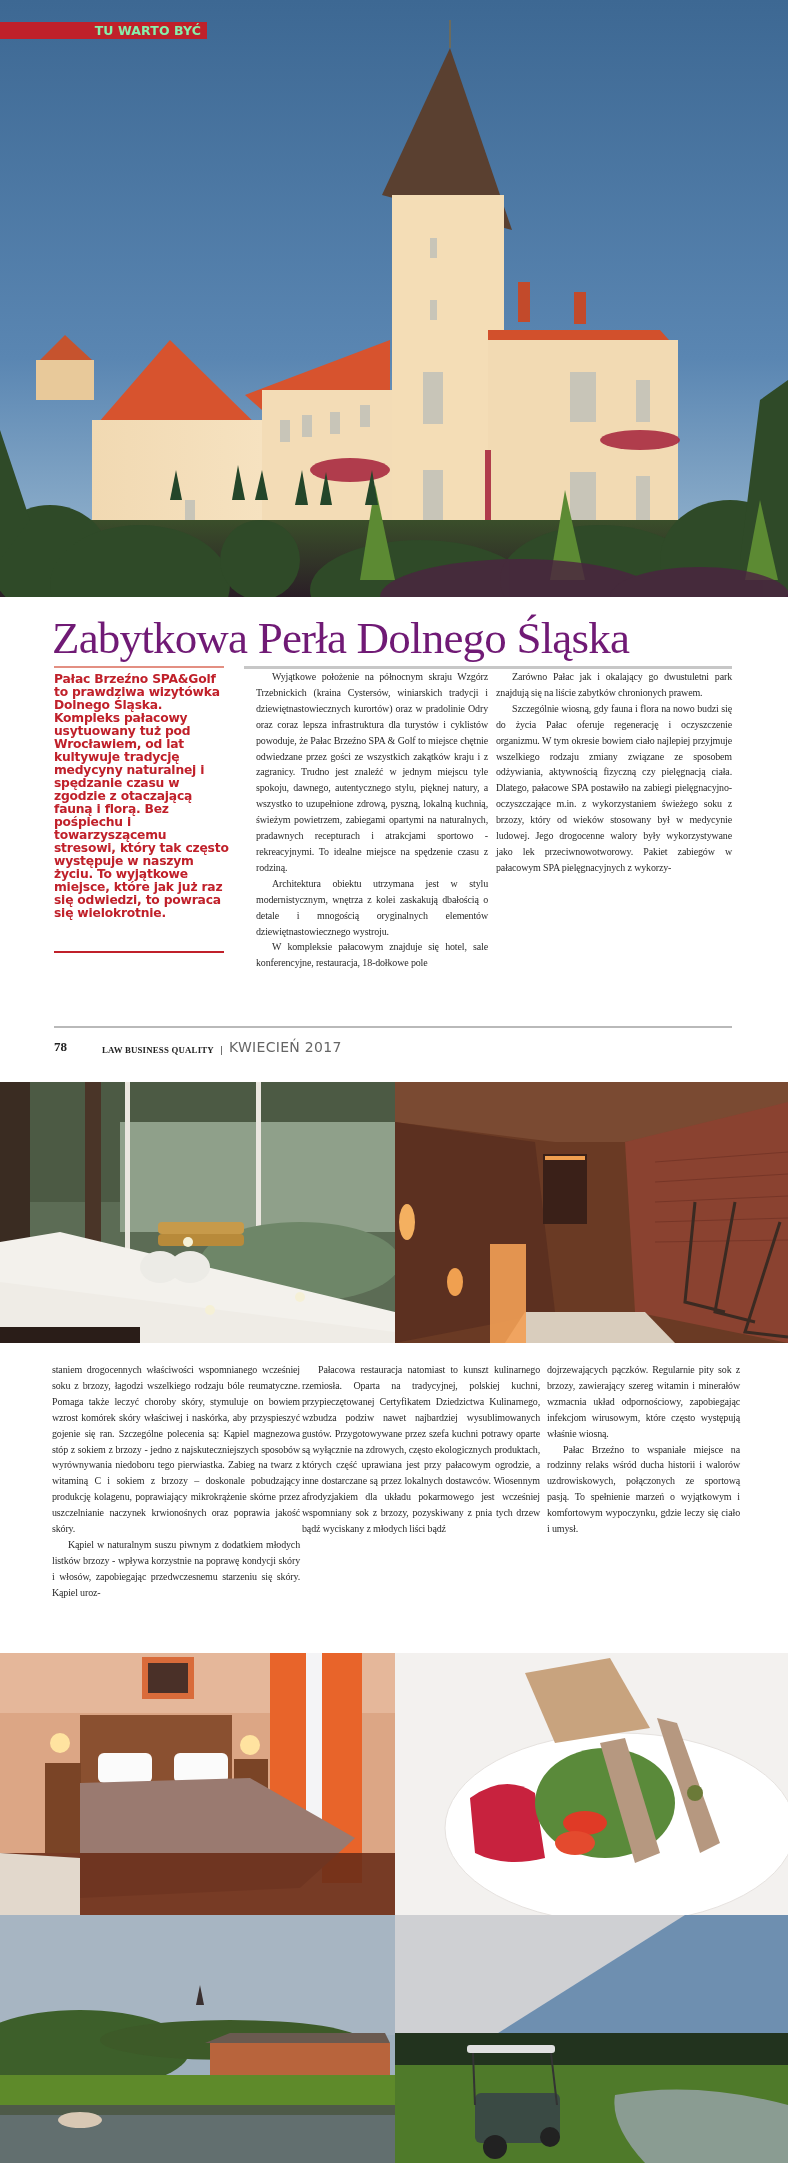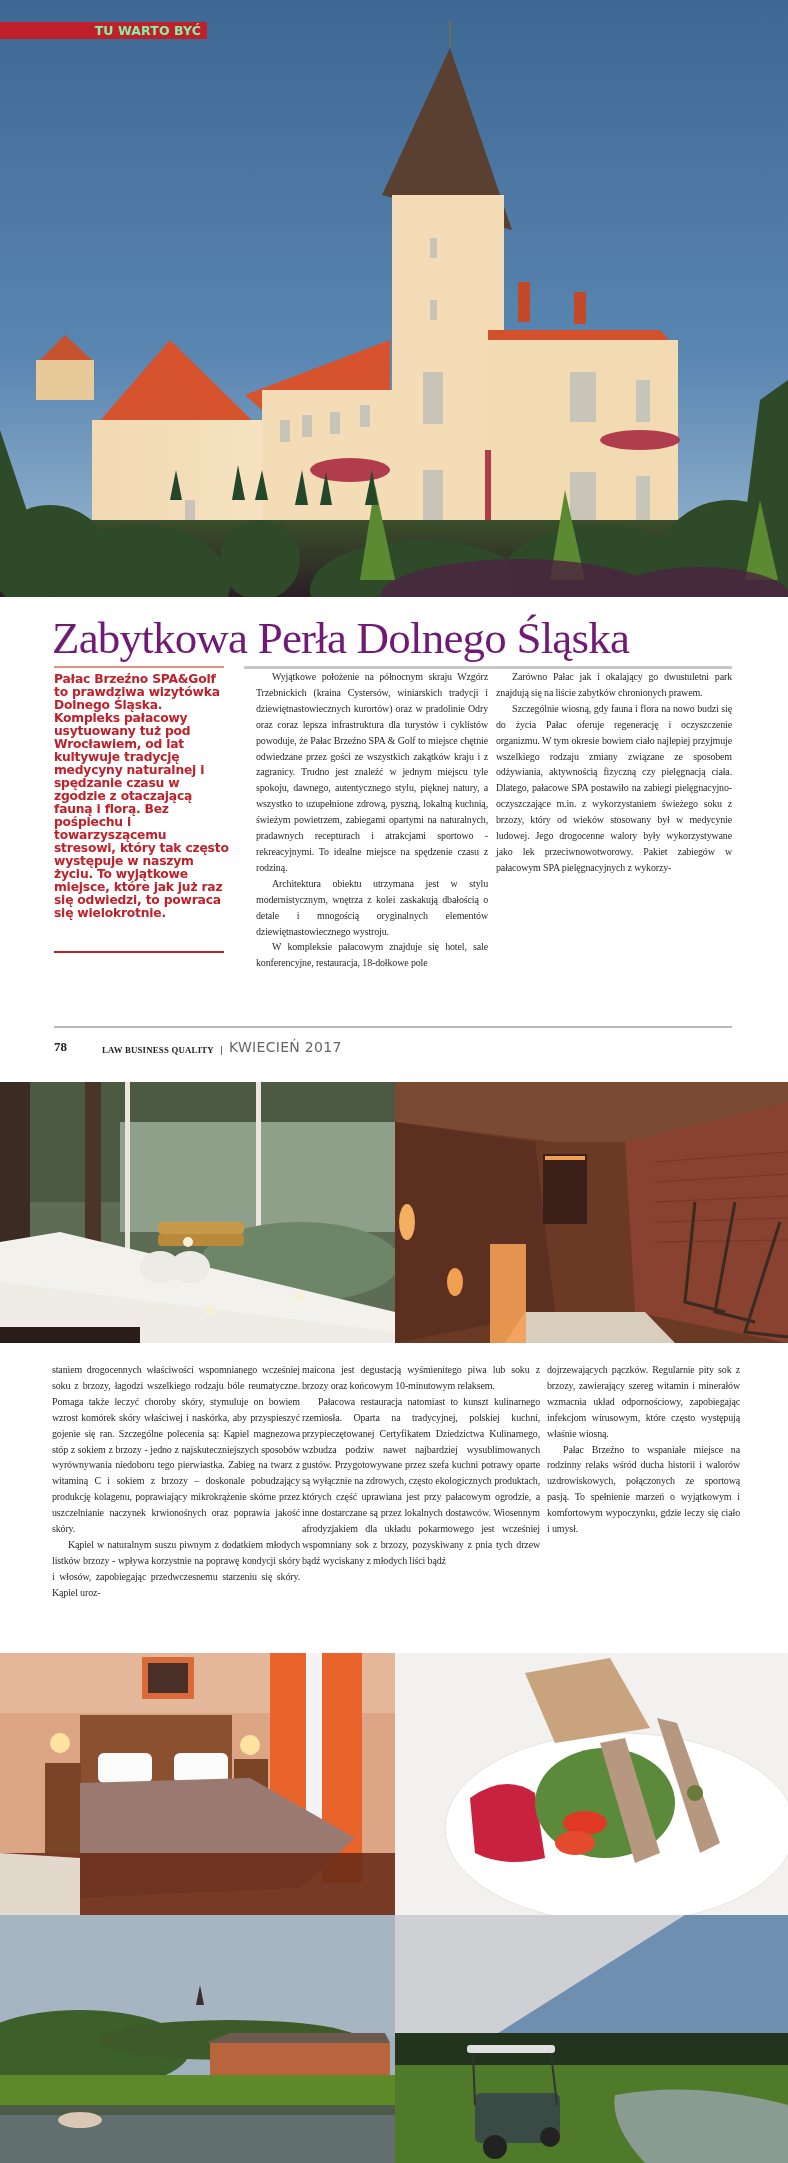--- a/index.html
+++ b/index.html
@@ -210,21 +210,20 @@
         <path d="M385,140 L350,250 L393,255"></path>
     </g>
   </svg>
 </div>
 
 <div class="col col3">
   <p class="noindent">staniem drogocennych właściwości wspomnianego wcześniej soku z brzozy, łagodzi wszelkiego rodzaju bóle reumatyczne. Pomaga także leczyć choroby skóry, stymuluje on bowiem wzrost komórek skóry właściwej i naskórka, aby przyspieszyć gojenie się ran. Szczególne polecenia są: Kąpiel magnezowa stóp z sokiem z brzozy - jedno z najskuteczniejszych sposobów wyrównywania niedoboru tego pierwiastka. Zabieg na twarz z witaminą C i sokiem z brzozy – doskonale pobudzający produkcję kolagenu, poprawiający mikrokrążenie skórne przez uszczelnianie naczynek krwionośnych oraz poprawia jakość skóry.</p>
   <p>Kąpiel w naturalnym suszu piwnym z dodatkiem młodych listków brzozy - wpływa korzystnie na poprawę kondycji skóry i włosów, zapobiegając przedwczesnemu starzeniu się skóry. Kąpiel uroz-</p>
 </div>
 <div class="col col4">
-  <p class="noindent">maicona jest degustacją wyśmienitego piwa lub soku z brzozy oraz końcowym 10-minutowym relaksem.</p>
   <p>Pałacowa restauracja natomiast to kunszt kulinarnego rzemiosła.  Oparta na tradycyjnej, polskiej kuchni, przypieczętowanej Certyfikatem Dziedzictwa Kulinarnego, wzbudza podziw nawet najbardziej wysublimowanych gustów. Przygotowywane przez szefa kuchni potrawy oparte są wyłącznie na zdrowych, często ekologicznych produktach, których część uprawiana jest przy pałacowym ogrodzie, a inne dostarczane są przez lokalnych dostawców. Wiosennym afrodyzjakiem dla układu pokarmowego jest  wcześniej wspomniany sok z brzozy, pozyskiwany z pnia tych drzew bądź wyciskany z młodych liści bądź</p>
 </div>
 <div class="col col5">
   <p class="noindent">dojrzewających pączków. Regularnie pity sok z brzozy, zawierający szereg witamin i minerałów wzmacnia układ odpornościowy, zapobiegając infekcjom wirusowym, które często występują właśnie wiosną.</p>
   <p>Pałac Brzeźno to wspaniałe miejsce na rodzinny relaks wśród ducha historii i walorów uzdrowiskowych, połączonych ze sportową pasją. To spełnienie marzeń o wyjątkowym i komfortowym wypoczynku, gdzie leczy się ciało i umysł.</p>
 </div>
 
 <div class="photo" style="left:0;top:1653px;width:395px;height:262px;">
   <svg width="395" height="262" viewBox="0 0 395 262">
     <rect width="395" height="262" fill="#e5b79a"></rect>

